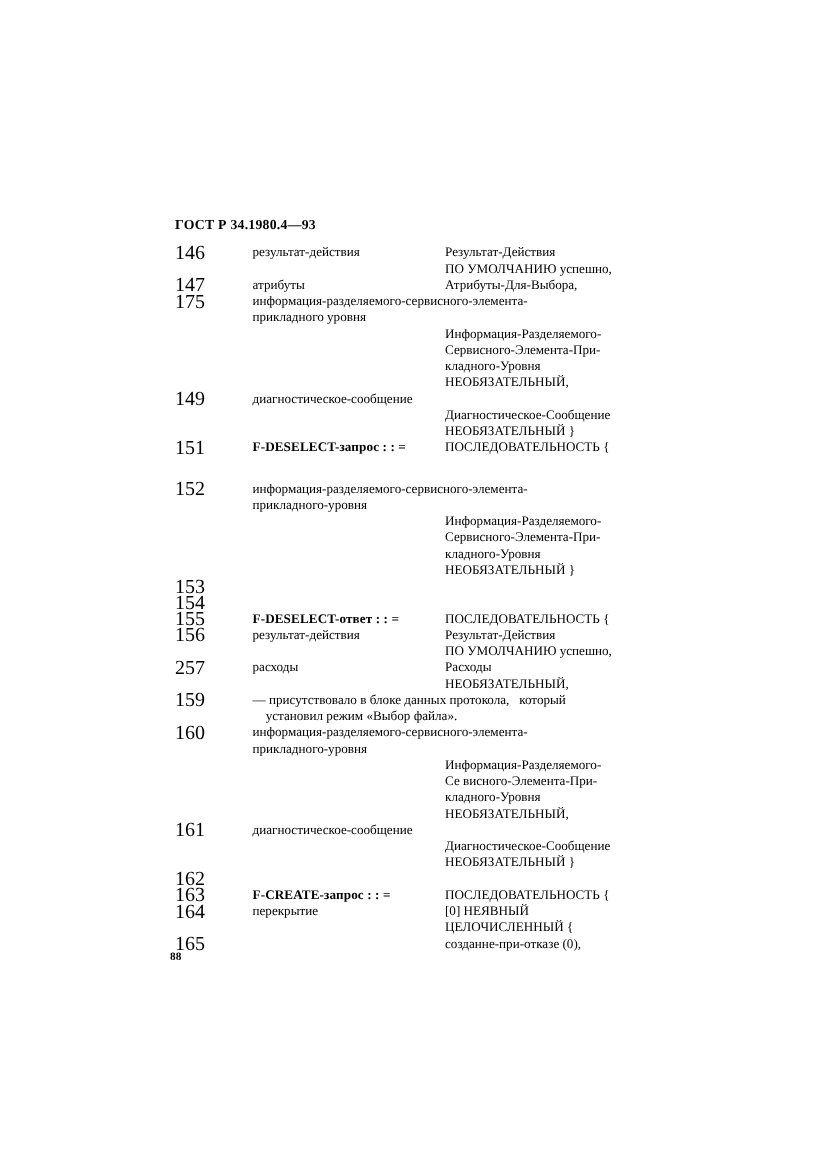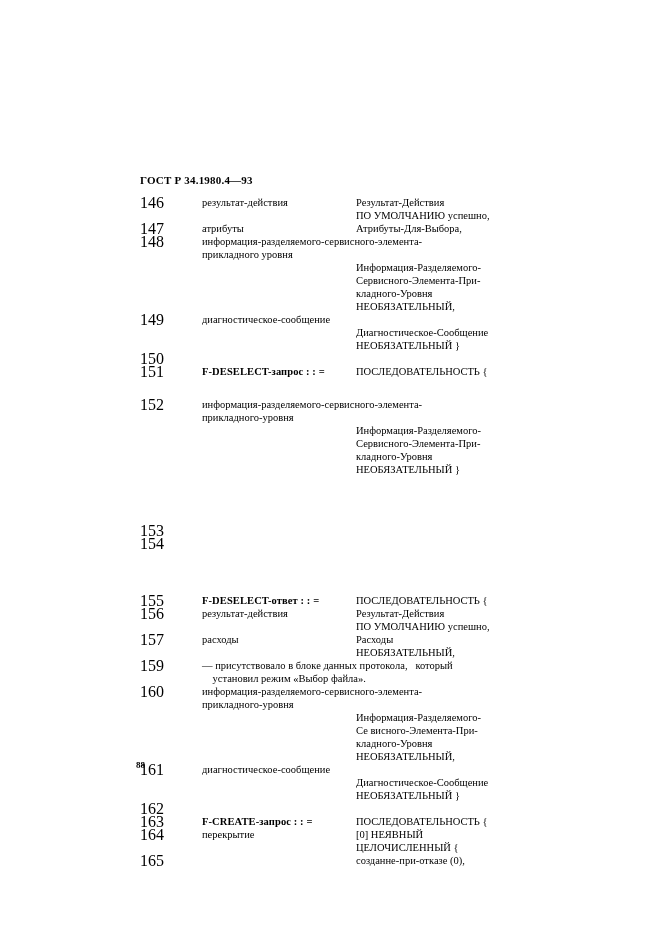--- a/index.html
+++ b/index.html
@@ -101,21 +101,21 @@
         <div class="c1">результат-действия</div>
         <div class="c2">Результат-Действия
 ПО УМОЛЧАНИЮ успешно,</div>
       </div>
       <div class="row" style="height: 13px;">
         <div class="ln">147</div>
         <div class="c1">атрибуты</div>
         <div class="c2">Атрибуты-Для-Выбора,</div>
       </div>
       <div class="row" style="height: 26px;">
-        <div class="ln">148</div>
+        <div class="ln">175</div>
         <div class="c1 wide">информация-разделяемого-сервисного-элемента-
 прикладного уровня</div>
         <div class="c2"></div>
       </div>
       <div class="row" style="height: 52px;">
         <div class="ln"></div>
         <div class="c1"></div>
         <div class="c2">Информация-Разделяемого-
 Сервисного-Элемента-При-
 кладного-Уровня
@@ -126,66 +126,61 @@
         <div class="c1">диагностическое-сообщение</div>
         <div class="c2"></div>
       </div>
       <div class="row" style="height: 26px;">
         <div class="ln"></div>
         <div class="c1"></div>
         <div class="c2">Диагностическое-Сообщение
 НЕОБЯЗАТЕЛЬНЫЙ }</div>
       </div>
       <div class="row" style="height: 13px;">
-        <div class="ln">150</div>
-        <div class="c1"></div>
-        <div class="c2"></div>
-      </div>
-      <div class="row" style="height: 13px;">
         <div class="ln">151</div>
         <div class="c1 bold">F-DESELECT-запрос : : =</div>
         <div class="c2">ПОСЛЕДОВАТЕЛЬНОСТЬ {</div>
       </div>
       <div class="row" style="height: 26px; margin-top: 20px;">
         <div class="ln">152</div>
         <div class="c1 wide">информация-разделяемого-сервисного-элемента-
 прикладного-уровня</div>
         <div class="c2"></div>
       </div>
       <div class="row" style="height: 52px;">
         <div class="ln"></div>
         <div class="c1"></div>
         <div class="c2">Информация-Разделяемого-
 Сервисного-Элемента-При-
 кладного-Уровня
 НЕОБЯЗАТЕЛЬНЫЙ }</div>
       </div>
-      <div class="row" style="height: 13px; margin-top: 48px;">
+      <div class="row" style="height: 13px;">
         <div class="ln">153</div>
         <div class="c1"></div>
         <div class="c2"></div>
       </div>
       <div class="row" style="height: 13px;">
         <div class="ln">154</div>
         <div class="c1"></div>
         <div class="c2"></div>
       </div>
-      <div class="row" style="height: 13px; margin-top: 44px;">
+      <div class="row" style="height: 13px;">
         <div class="ln">155</div>
         <div class="c1 bold">F-DESELECT-ответ : : =</div>
         <div class="c2">ПОСЛЕДОВАТЕЛЬНОСТЬ {</div>
       </div>
       <div class="row" style="height: 26px;">
         <div class="ln">156</div>
         <div class="c1">результат-действия</div>
         <div class="c2">Результат-Действия
 ПО УМОЛЧАНИЮ успешно,</div>
       </div>
       <div class="row" style="height: 26px;">
-        <div class="ln">157</div>
+        <div class="ln">257</div>
         <div class="c1">расходы</div>
         <div class="c2">Расходы
 НЕОБЯЗАТЕЛЬНЫЙ,</div>
       </div>
       <div class="row" style="height: 26px;">
         <div class="ln">159</div>
         <div class="c1 note">— присутствовало в блоке данных протокола,   который
     установил режим «Выбор файла».</div>
         <div class="c2"></div>
       </div>

